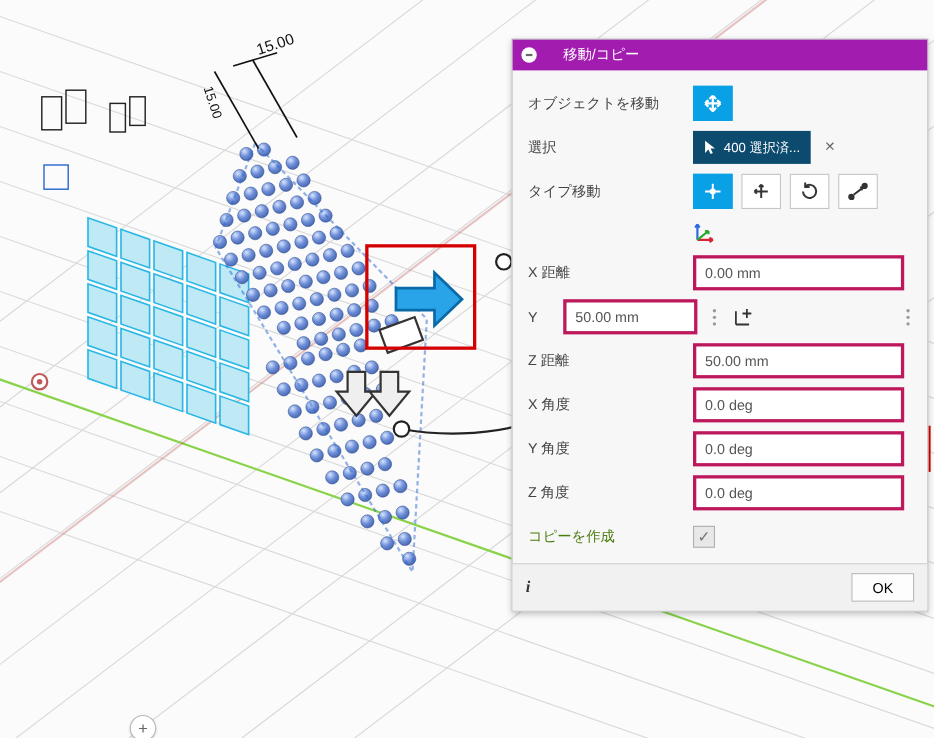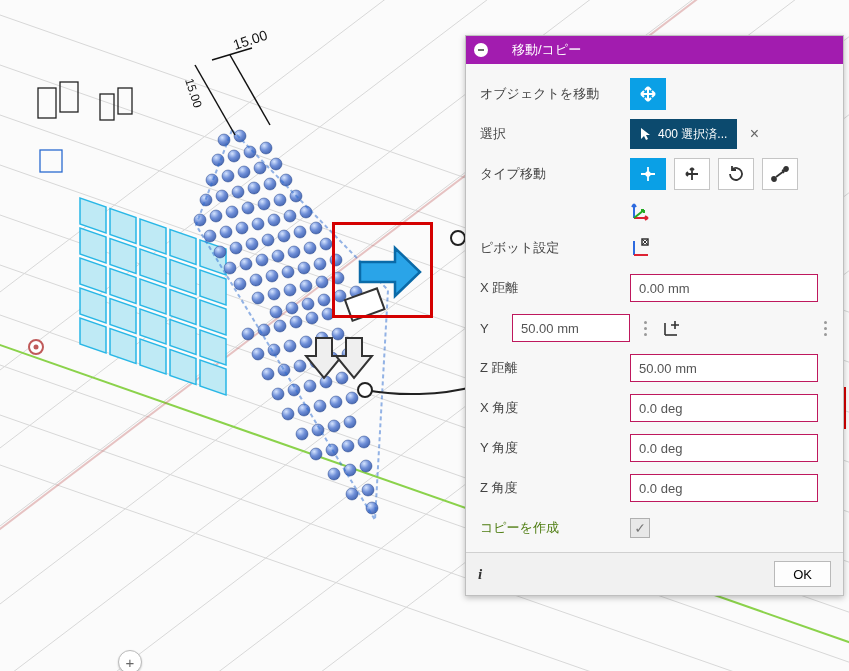--- a/index.html
+++ b/index.html
@@ -27,21 +27,21 @@
     background:#fff;border:1px solid #c5c5c5;cursor:pointer;
   }
   .sq-btn.active{background:#0aa0e6;border-color:#0aa0e6;color:#fff}
   .sq-btn svg{display:block}
   .sel-chip{
     display:flex;align-items:center;gap:6px;height:30px;padding:0 10px;
     background:#0c4a6e;color:#fff;font-size:12px;
   }
   .clear-x{width:18px;text-align:center;color:#666;cursor:pointer;font-size:16px}
   .txt-in{
-    height:26px;width:170px;border:1px solid #be185d;background:#fff;padding:0 8px;
+    height:26px;width:170px;border:3px solid #be185d;background:#fff;padding:0 8px;
     font:inherit;color:#555;
   }
   .checkbox-ro{width:18px;height:18px;border:1px solid #b0b0b0;background:#e8e8e8;display:flex;align-items:center;justify-content:center;color:#777;font-size:14px}
   .dots-v{display:flex;flex-direction:column;gap:3px;padding:0 2px}
   .dots-v span{width:3px;height:3px;background:#999;border-radius:50%}
   .panel-footer{
     display:flex;align-items:center;justify-content:flex-end;gap:10px;
     border-top:1px solid #d0d0d0;padding:8px 12px;background:#f1f1f1;
   }
   .info-i{margin-right:auto;font-weight:bold;font-size:15px;color:#333;font-family:serif;font-style:italic}
@@ -372,32 +372,20 @@
           <line x1="4" y1="18" x2="4" y2="4" stroke="#2d6adf" stroke-width="2"></line>
             <path d="M4 4l-2 3M4 4l2 3" stroke="#2d6adf" stroke-width="2" fill="none"></path>
           <line x1="4" y1="18" x2="18" y2="18" stroke="#d23" stroke-width="2"></line>
             <path d="M18 18l-3 -2M18 18l-3 2" stroke="#d23" stroke-width="2" fill="none"></path>
           <line x1="4" y1="18" x2="14" y2="10" stroke="#2a2" stroke-width="2"></line>
             <path d="M14 10l-3 0M14 10l0 3" stroke="#2a2" stroke-width="2" fill="none"></path>
         </svg>
       </div>
     </div>
 
-    <div class="row">
-      <div class="label">ピボット設定</div>
-      <div class="ctrl">
-        <svg width="22" height="22" style="cursor:pointer">
-          <line x1="4" y1="18" x2="4" y2="4" stroke="#2d6adf" stroke-width="2"></line>
-          <line x1="4" y1="18" x2="18" y2="18" stroke="#d23" stroke-width="2"></line>
-          <rect x="12" y="2" width="6" height="6" fill="none" stroke="#333" stroke-width="1.5"></rect>
-          <line x1="12" y1="8" x2="18" y2="2" stroke="#333"></line>
-          <line x1="12" y1="2" x2="18" y2="8" stroke="#333"></line>
-        </svg>
-      </div>
-    </div>
 
     <div class="row">
       <div class="label">X 距離</div>
       <div class="ctrl">
           <input class="txt-in" value="0.00 mm" style="">
         </div>
     </div>
 
     <div class="row">
       <div class="label" style="width:20px">Y</div>

